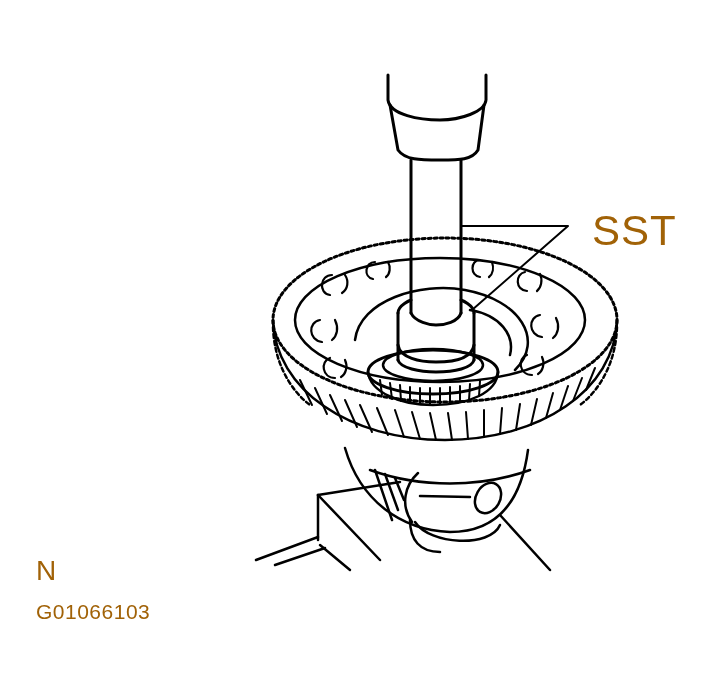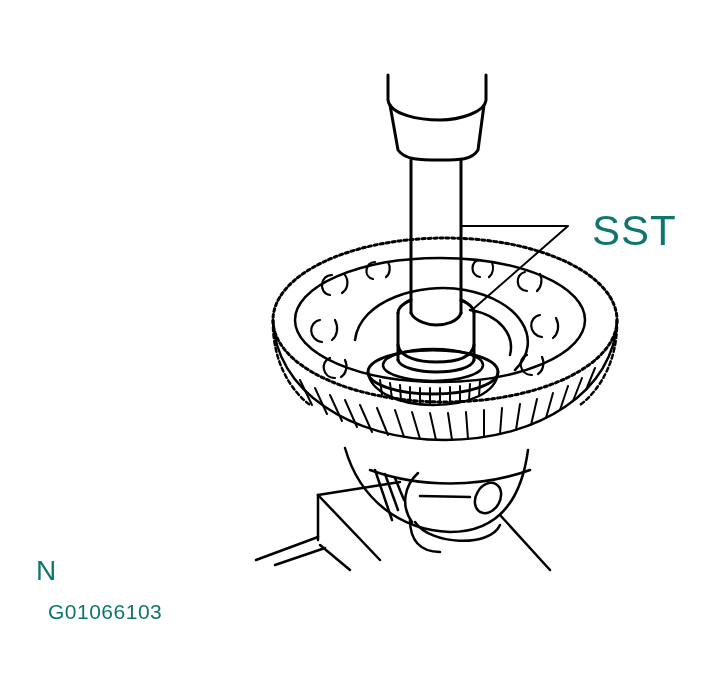--- a/index.html
+++ b/index.html
@@ -1,21 +1,21 @@
 <!DOCTYPE html>
 <html><head>
 <meta charset="utf-8">
 <style>
   html, body { margin: 0; padding: 0; background: #ffffff; }
   body { width: 712px; height: 700px; position: relative; overflow: hidden; font-family: "Liberation Sans", sans-serif; }
   .figure { position: absolute; left: 0; top: 0; width: 712px; height: 700px; }
-  .label { position: absolute; color: #0f766e; font-family: "Liberation Sans", sans-serif; text-align: right; }
+  .label { position: absolute; color: #a16207; font-family: "Liberation Sans", sans-serif; text-align: right; }
   .sst { left: 592px; top: 207px; font-size: 42px; letter-spacing: 1px; }
   .view { left: 36px; top: 555px; font-size: 28px; }
-  .code { left: 36px; top: 600px; font-size: 21px; letter-spacing: 0.5px; margin-left: 12px; }
+  .code { left: 36px; top: 600px; font-size: 21px; letter-spacing: 0.5px; }
 </style>
 </head>
 <body>
 
 <svg class="figure" viewBox="0 0 712 700" xmlns="http://www.w3.org/2000/svg" fill="none" stroke="#000" stroke-width="2.5" stroke-linecap="round" stroke-linejoin="round">
 
   <g>
     <path d="M318 495 L400 482"></path>
     <path d="M318 495 L318 540"></path>
     <path d="M318 495 L380 560"></path>

